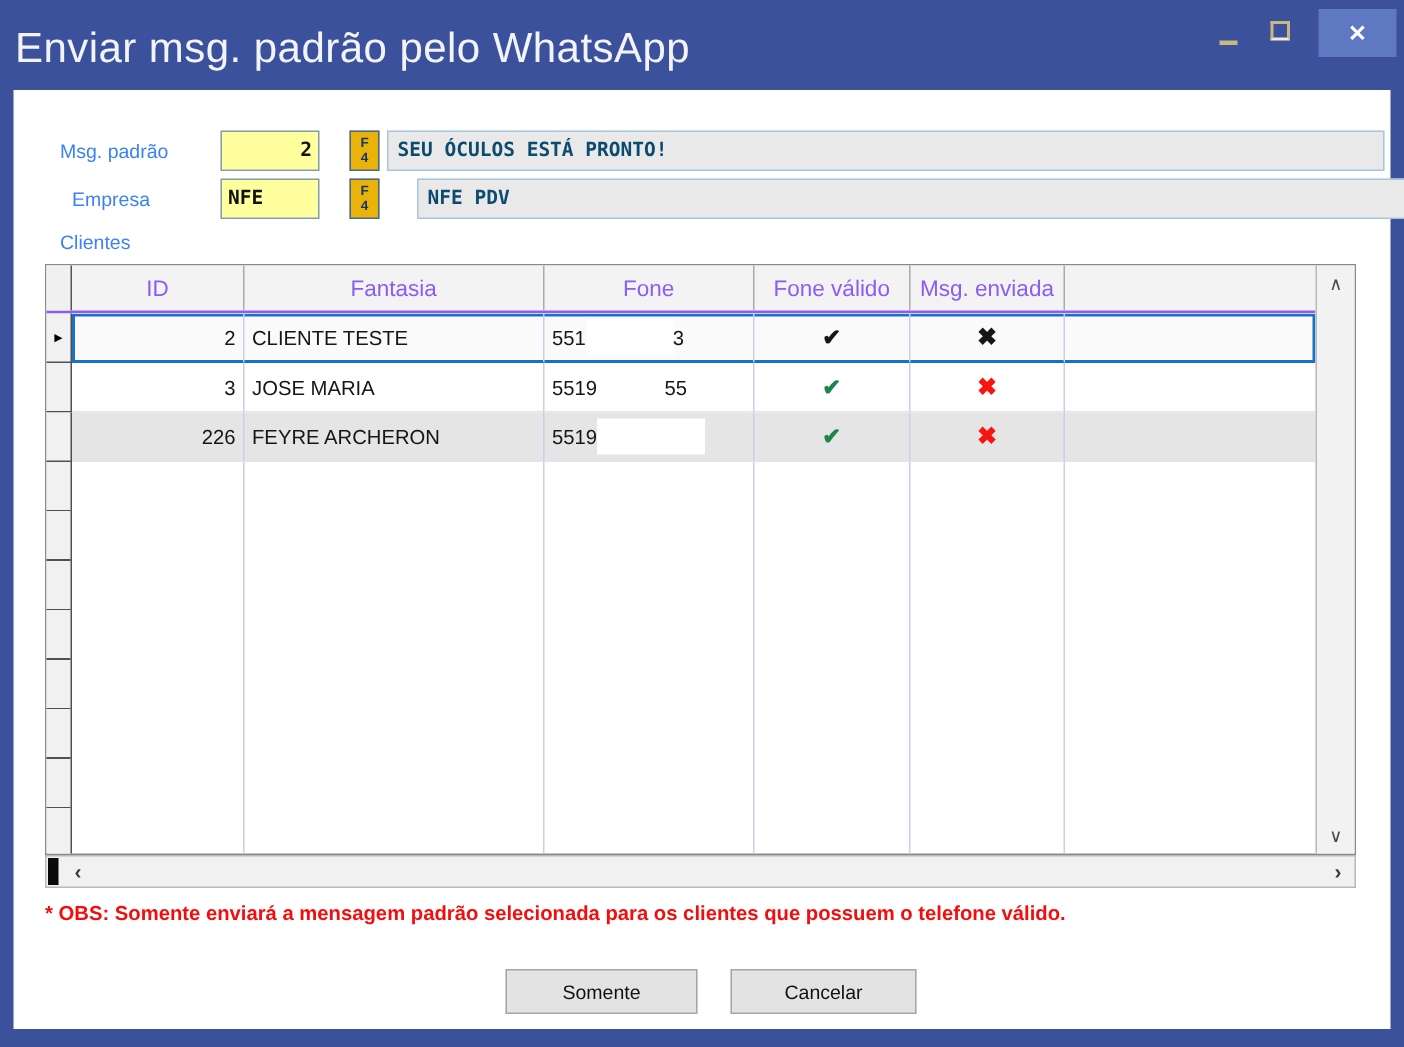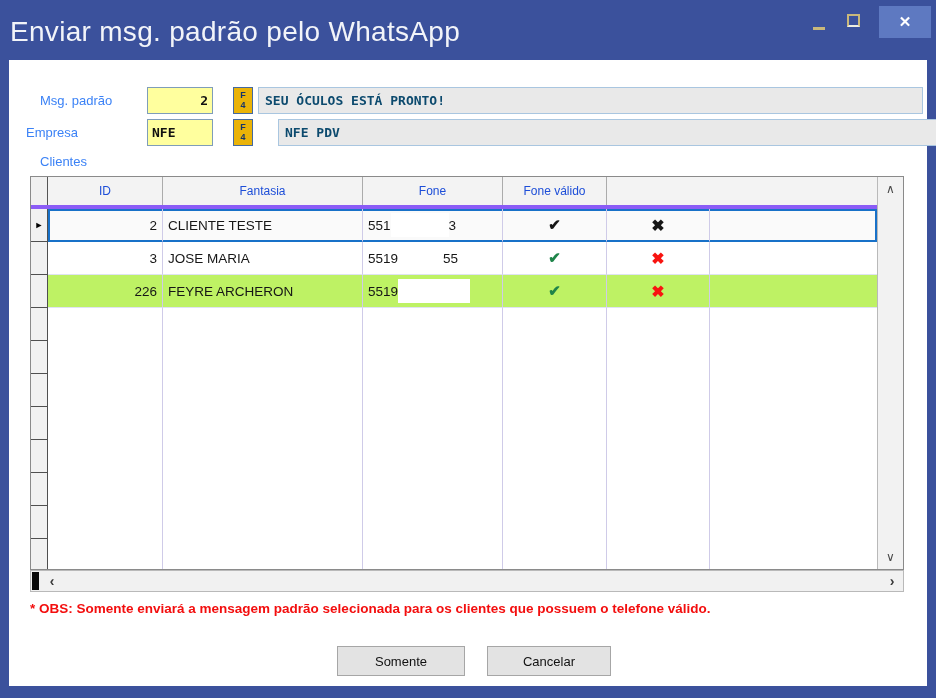--- a/index.html
+++ b/index.html
@@ -39,21 +39,21 @@
   }
 
   
   .content {
     position: absolute; left: 9px; top: 60px; width: 918px; height: 626px;
     background: #FFFFFF;
   }
 
   .field-label { position: absolute; font-size: 13px; color: #3b82f6; }
   #lbl-msg { left: 31px; top: 33px; }
-  #lbl-empresa { left: 17px; top: 65px; }
+  #lbl-empresa { left: 39px; top: 65px; }
   #lbl-clientes { left: 31px; top: 94px; }
 
   .yellow-input {
     position: absolute; width: 66px; height: 27px;
     background: #FFFF9E; border: 1px solid #7F9DB9;
     font-family: "DejaVu Sans Mono", monospace; font-size: 13px; font-weight: 600;
     color: #111; display: flex; align-items: center; padding: 0 4px;
   }
   #inp-msg { left: 138px; top: 27px; justify-content: flex-end; }
   #inp-empresa { left: 138px; top: 59px; justify-content: flex-start; }
@@ -82,22 +82,22 @@
   #ro-msg { top: 27px; }
   #ro-empresa { top: 59px; margin-left: 20px; }
 
   
   .grid {
     position: absolute; left: 21px; top: 116px; width: 874px; height: 394px;
     border: 1px solid #8A8A8A; background: #FFFFFF;
   }
   .grid-header {
     display: flex; height: 32px; margin-right: 26px;
-    background: #F3F3F3; border-bottom: 4px solid #8b5cf6;
-    font-size: 12px; color: #1d4ed8;
+    background: #F3F3F3; border-bottom: 2px solid #8b5cf6;
+    font-size: 15px; color: #8b5cf6;
   }
   .grid-header .hcell {
     display: flex; align-items: center; justify-content: center;
     border-right: 1px solid #ABABAB; white-space: nowrap; overflow: hidden;
   }
   .hcell.c-ind { width: 17px; background: #F0F0F0; border-right: 1px solid #555; }
   .c-id { width: 115px; }
   .c-fant { width: 200px; }
   .c-fone { width: 140px; }
   .c-valid { width: 104px; }
@@ -122,21 +122,21 @@
   .cell.c-fant { padding-left: 5px; }
   .cell.c-fone { padding-left: 5px; }
   .cell.c-valid, .cell.c-msg { justify-content: center; }
   .cell.c-fill { border-right: none; }
 
   .grid-row.selected .row-body {
     background: #FAFAFA;
     box-shadow: inset 0 0 0 2px #1871C8;
   }
   .grid-row.selected .cell { border-bottom-color: transparent; }
-  .grid-row.alt .row-body { background: #bef264; }
+  .grid-row.alt .row-body { background: #e5e5e5; }
 
   .icon-valid { color: #1E8449; font-size: 15px; font-weight: bold; }
   .icon-notsent { color: #F81410; font-size: 16px; font-weight: bold; }
   .grid-row.selected .icon-valid, .grid-row.selected .icon-notsent { color: #161616; }
 
   .redaction { display: inline-block; height: 24px; background: #FFFFFF; }
 
   .grid-empty { display: flex; height: 261px; margin-right: 26px; }
   .ind-strip {
     width: 17px; border-right: 1px solid #4F4F4F;
@@ -230,20 +230,21 @@
     <div class="field-label" id="lbl-clientes">Clientes</div>
 
     <div class="grid">
 
       <div class="grid-header">
         <div class="hcell c-ind"></div>
         <div class="hcell c-id">ID</div>
         <div class="hcell c-fant">Fantasia</div>
         <div class="hcell c-fone">Fone</div>
         <div class="hcell c-valid">Fone válido</div>
+        <div class="hcell c-msg">Msg. enviada</div>
         <div class="hcell c-fill"></div>
       </div>
 
       <div class="grid-row selected">
         <div class="ind-cell">
           <span>►</span>
         </div>
         <div class="row-body">
           <div class="cell c-id">2</div>
           <div class="cell c-fant">CLIENTE TESTE</div>

